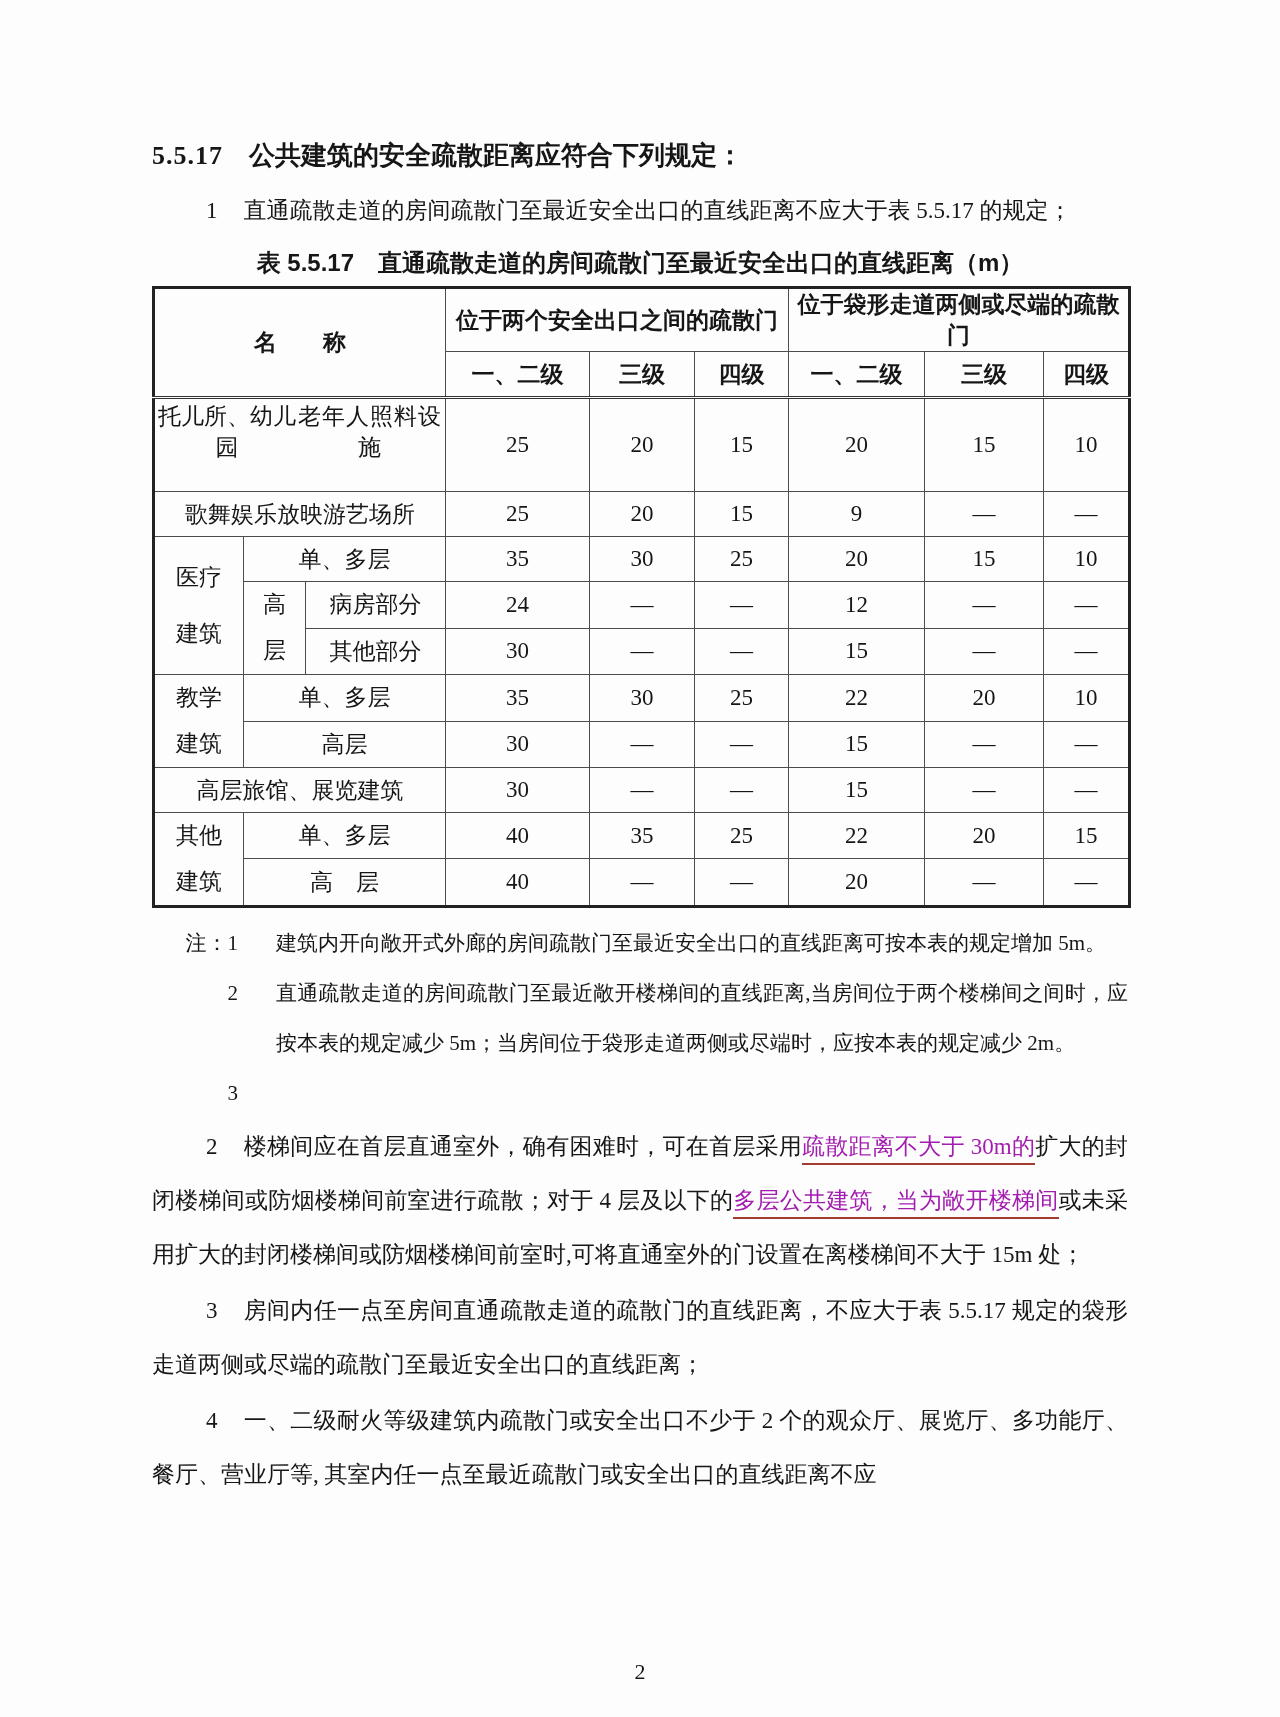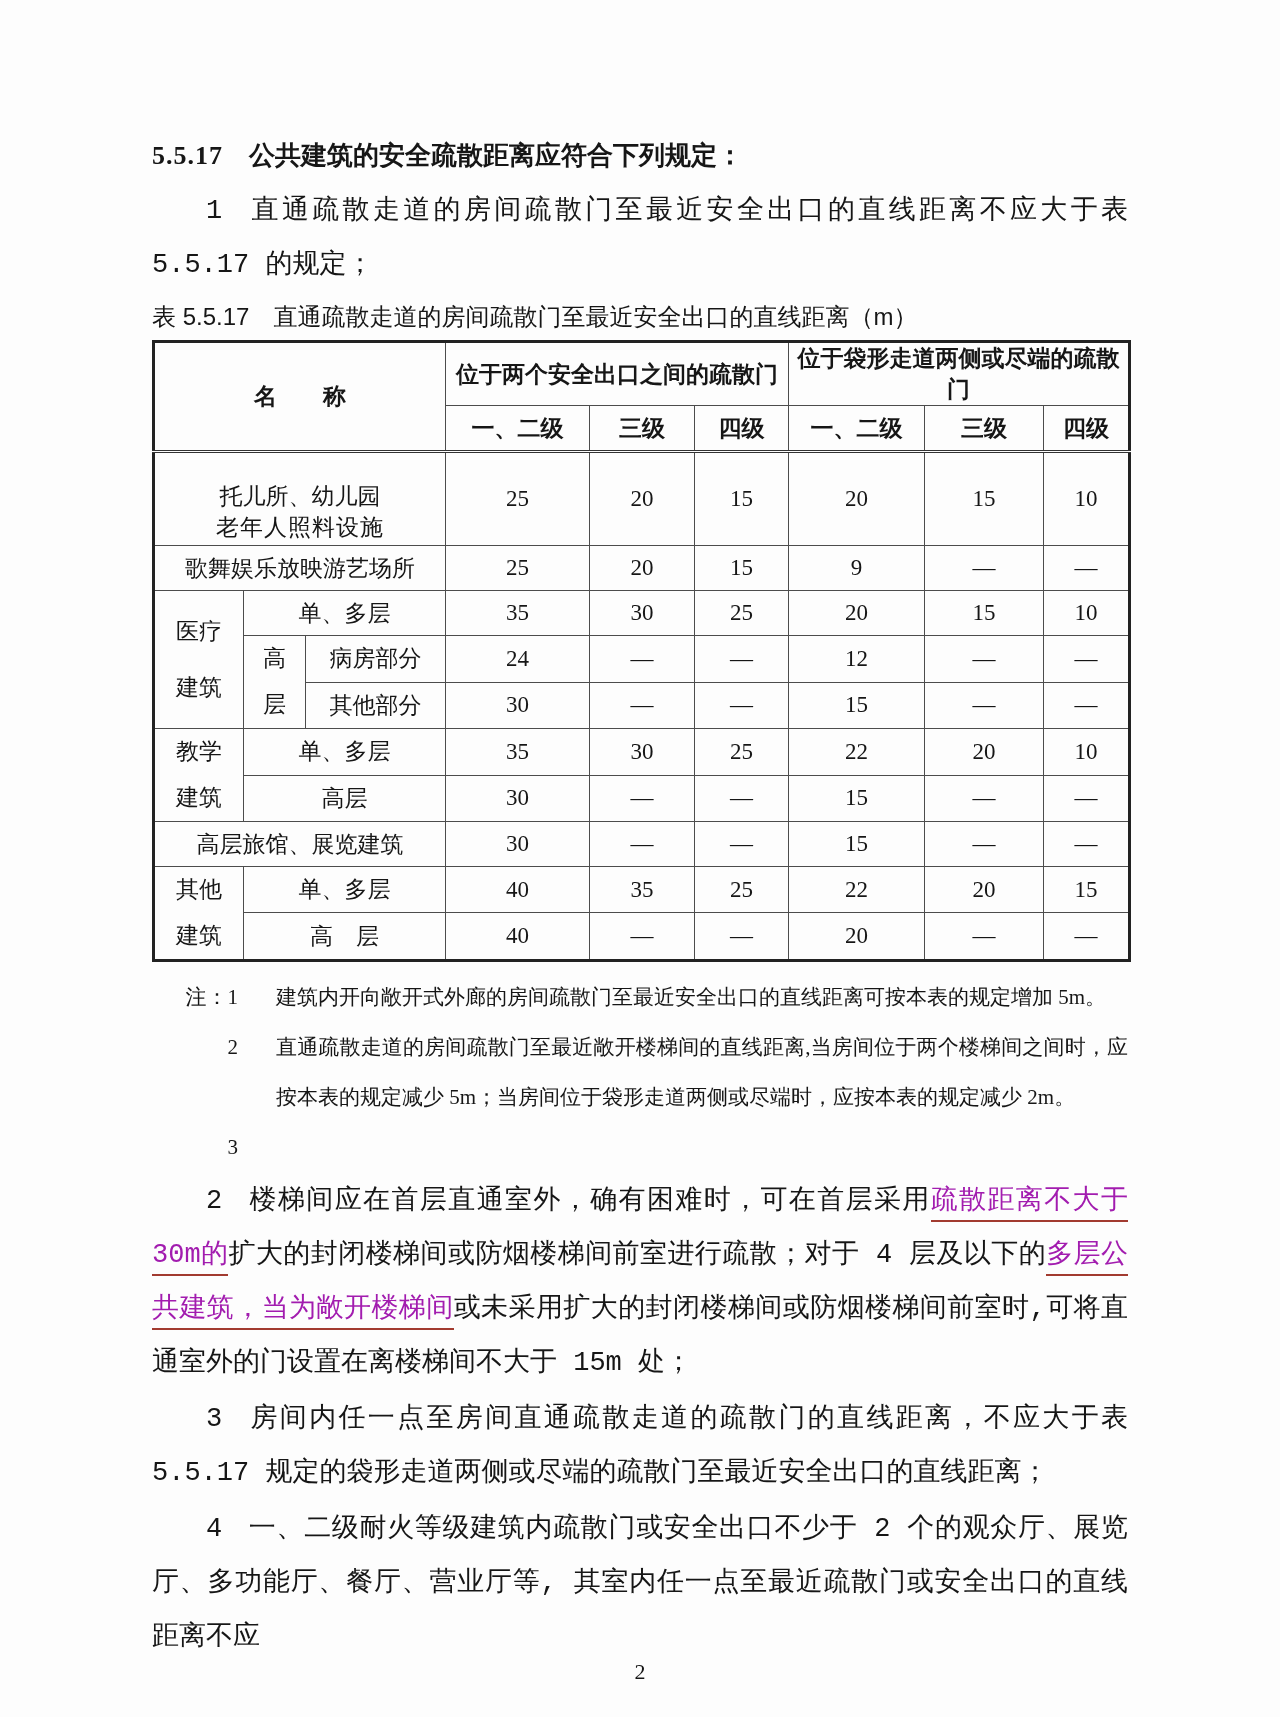--- a/index.html
+++ b/index.html
@@ -17,31 +17,31 @@
   }
   p{margin:0;}
   .heading{
     font-size:26px;
     line-height:56px;
     font-weight:bold;
     text-align:justify;
   }
   .heading .hnum{margin-right:26px;letter-spacing:1px;}
   .body-para{
-    font-size:27px;
+    font-size:23px;
     line-height:54px;
     text-align:justify;
     text-indent:54px;
-    font-family:Liberation Mono, monospace;
   }
   .body-para .pnum{margin-right:26px;}
   .caption{
     font-size:24px;
     line-height:46px;
-    font-weight:normal;
+    font-weight:bold;
+    text-align:center;
     font-family:"Liberation Sans","DejaVu Sans",sans-serif;
     margin-top:2px;
   }
   table.dist{
     width:976px;
     border-collapse:collapse;
     table-layout:fixed;
     margin:0 auto;
   }
   table.dist td{
@@ -62,21 +62,21 @@
   tr.hdr1 td{height:48px;}
   tr.hdr2 td{height:44px;}
   tr.datarow td{height:44px;}
   tr.bigrow td{height:92px;}
   .grp{white-space:pre-line;line-height:46px;}
   .lh56{line-height:56px;}
   .name2{
     font-family:Liberation Sans, sans-serif;
     letter-spacing:1px;
   }
-  .nm-wrap{display:flex;flex-direction:column;justify-content:flex-end;height:88px;}
+  .nm-wrap{display:flex;flex-direction:row;justify-content:center;height:88px;}
   .notes{margin-top:10px;}
   .note{display:flex;font-size:21px;line-height:50px;gap:24px;}
   .note-label{
     flex:0 0 100px;
     box-sizing:border-box;
     text-align:right;
     padding-right:14px;
     white-space:nowrap;
   }
   .note-text{flex:1;text-align:justify;}

